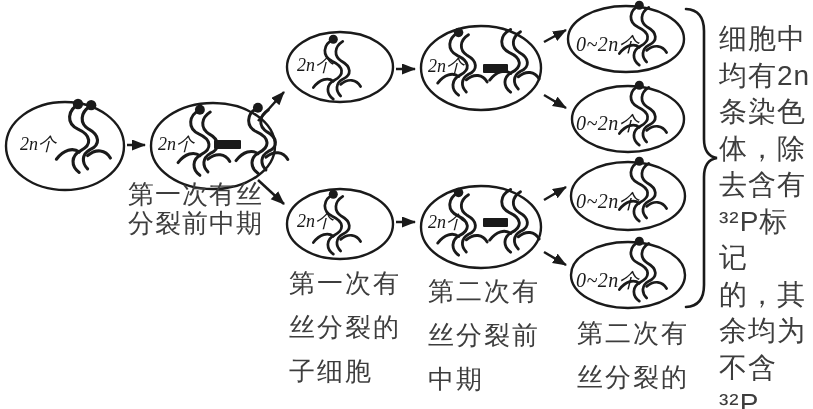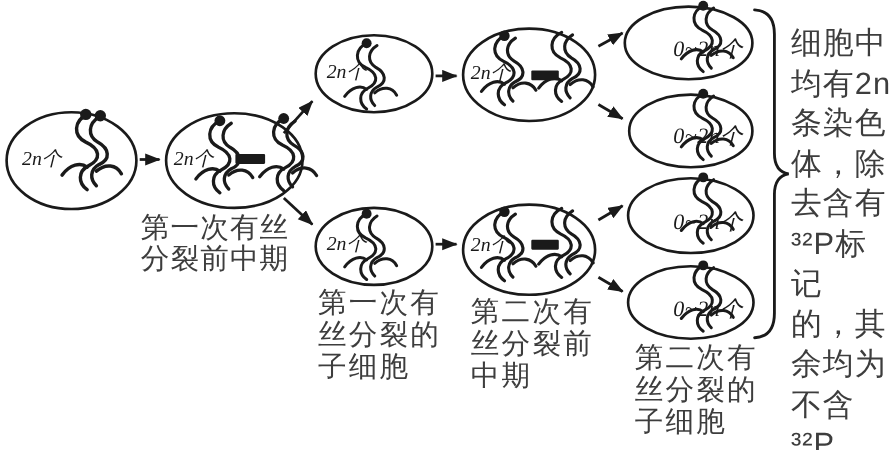--- a/index.html
+++ b/index.html
@@ -6,24 +6,24 @@
   .canvas{
     position:relative;width:813px;height:409px;background:#ffffff;
     font-family:"Liberation Sans","DejaVu Sans",sans-serif;overflow:hidden;
   }
   .art{position:absolute;left:0;top:0;}
   .count{
     position:absolute;white-space:nowrap;color:#1a1a1a;
     font-family:"Liberation Serif","DejaVu Serif",serif;font-style:italic;
   }
   .count-lg{font-size:18px;}
-  .count-sm{font-size:20px;letter-spacing:0.5px;margin-left:36px;}
+  .count-sm{font-size:20px;letter-spacing:0.5px;}
   .stage{
     position:absolute;white-space:pre-line;color:#3d3d3d;
-    font-size:26px;letter-spacing:2px;line-height:29px;
+    font-size:26px;letter-spacing:2px;line-height:44px;
   }
   .stage-2line{line-height:29px;letter-spacing:1px;}
   .anno{
     position:absolute;left:719px;top:21px;width:96px;
     white-space:pre-line;color:#3d3d3d;
     font-size:28px;line-height:36.5px;letter-spacing:1px;
   }
 </style>
 </head>
 <body>
@@ -104,21 +104,21 @@
   <div class="count count-lg" style="left:158px;top:132px;">2n个</div>
   <div class="count count-lg" style="left:297px;top:53px;">2n个</div>
   <div class="count count-lg" style="left:297px;top:209px;">2n个</div>
   <div class="count count-lg" style="left:428px;top:54px;">2n个</div>
   <div class="count count-lg" style="left:428px;top:210px;">2n个</div>
   <div class="count count-sm" style="left:576px;top:31px;">0~2n个</div>
   <div class="count count-sm" style="left:576px;top:110px;">0~2n个</div>
   <div class="count count-sm" style="left:576px;top:188px;">0~2n个</div>
   <div class="count count-sm" style="left:576px;top:267px;">0~2n个</div>
 
-  <div class="stage stage-2line" style="left:128px;top:192px;text-align:center;">第一次有丝
+  <div class="stage stage-2line" style="left:128px;top:180px;text-align:center;">第一次有丝
 分裂前中期</div>
   <div class="stage" style="left:289px;top:261px;">第一次有
 丝分裂的
 子细胞</div>
   <div class="stage" style="left:428px;top:269px;">第二次有
 丝分裂前
 中期</div>
   <div class="stage" style="left:577px;top:311px;">第二次有
 丝分裂的
 子细胞</div>

